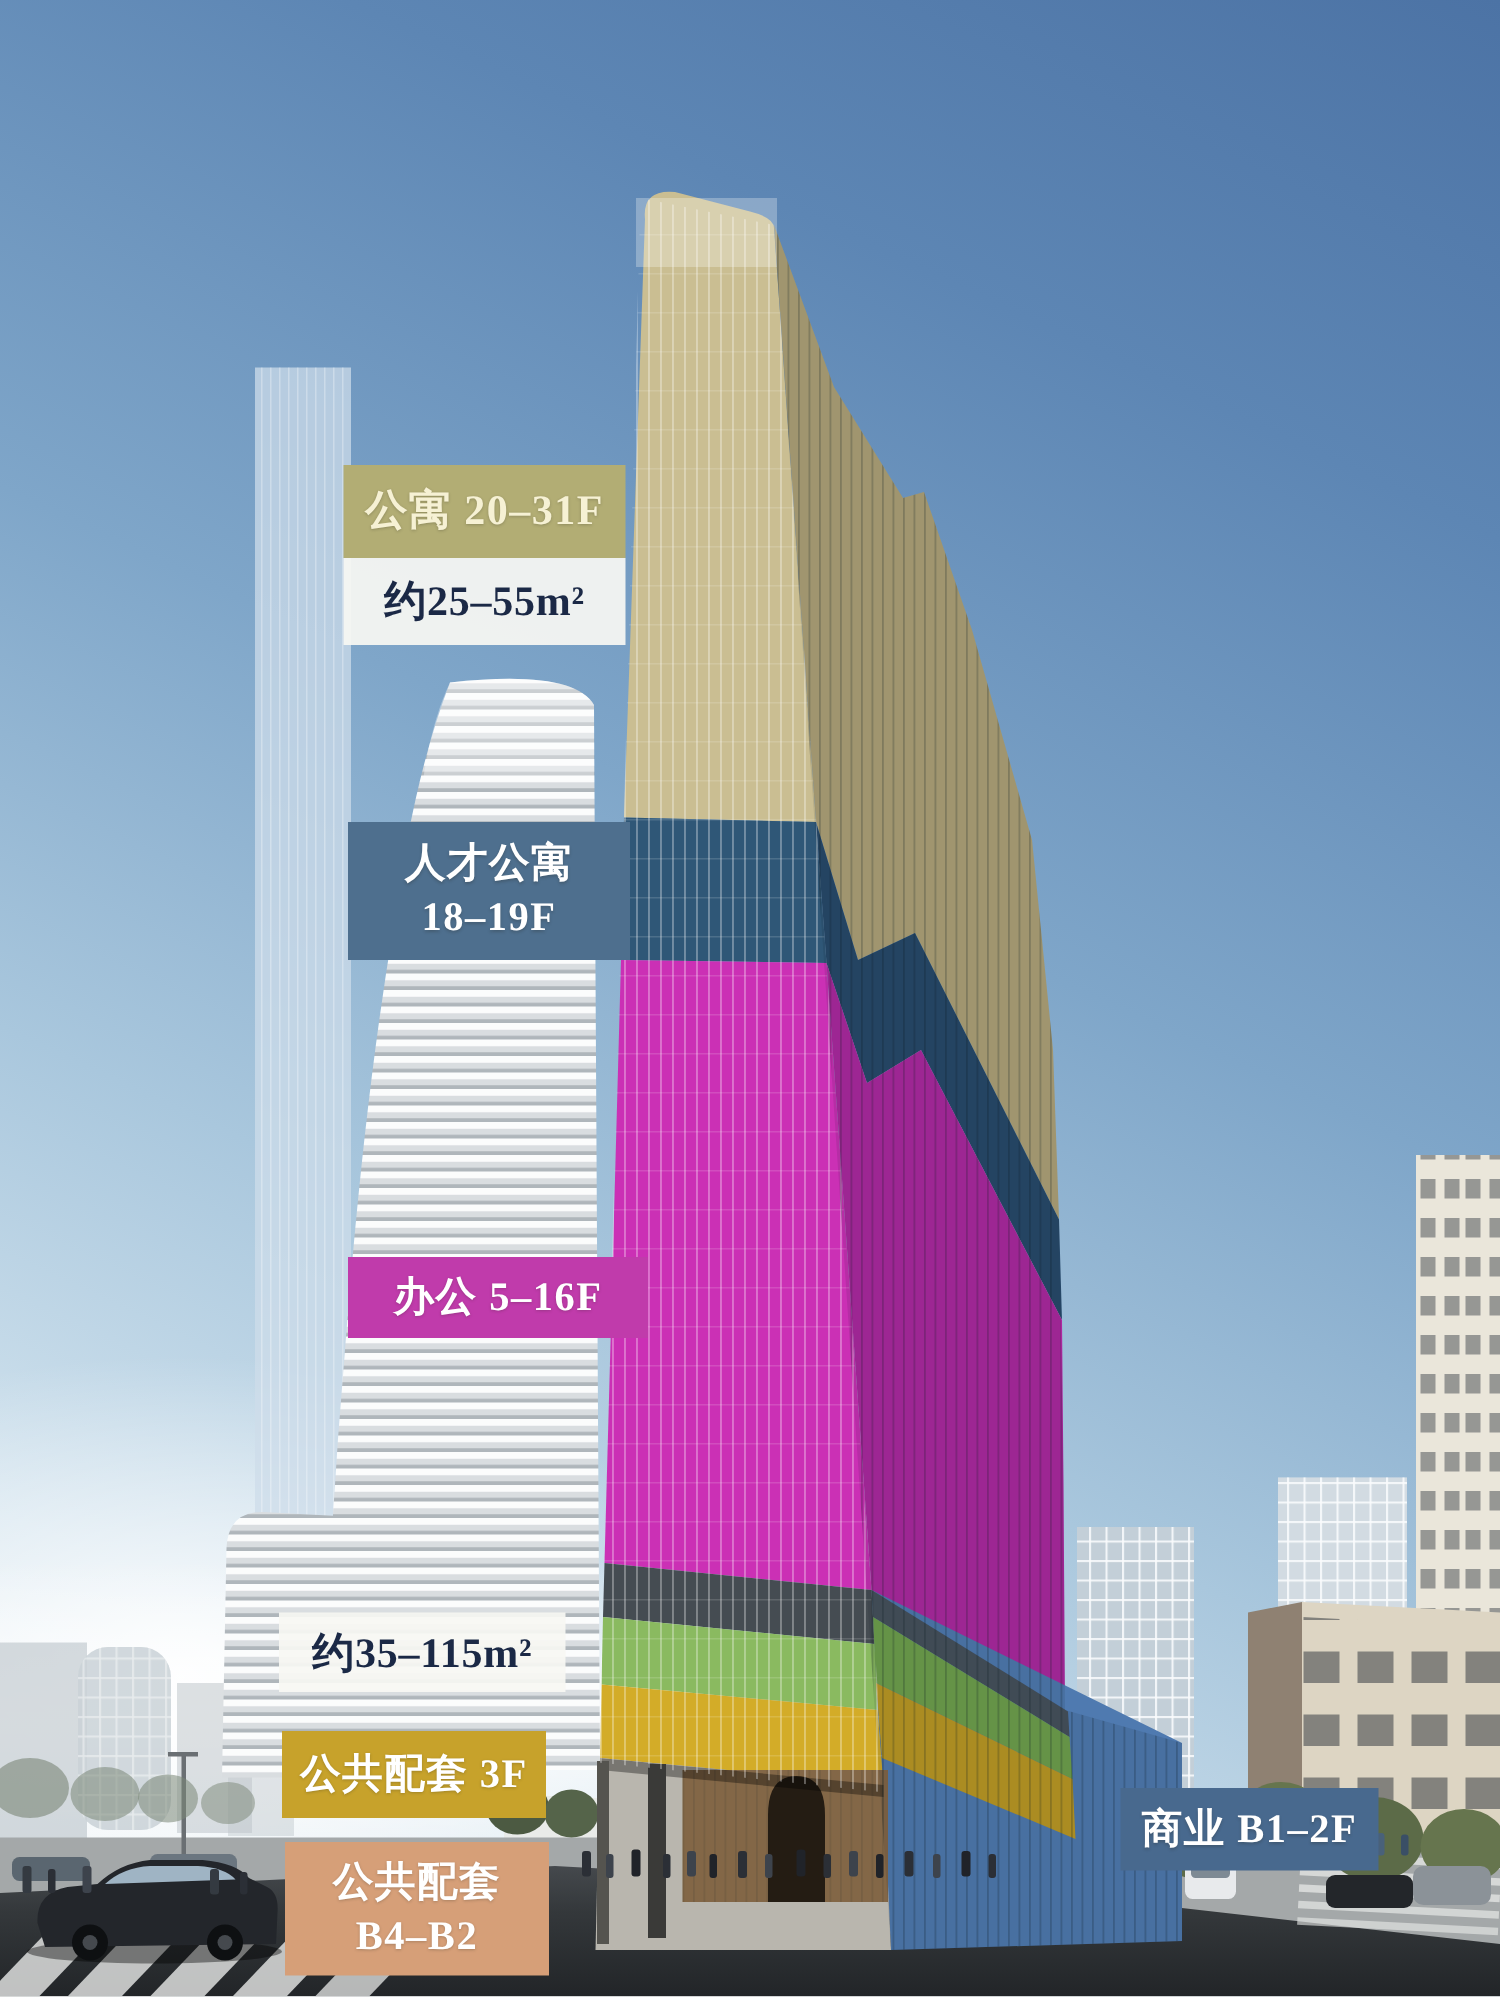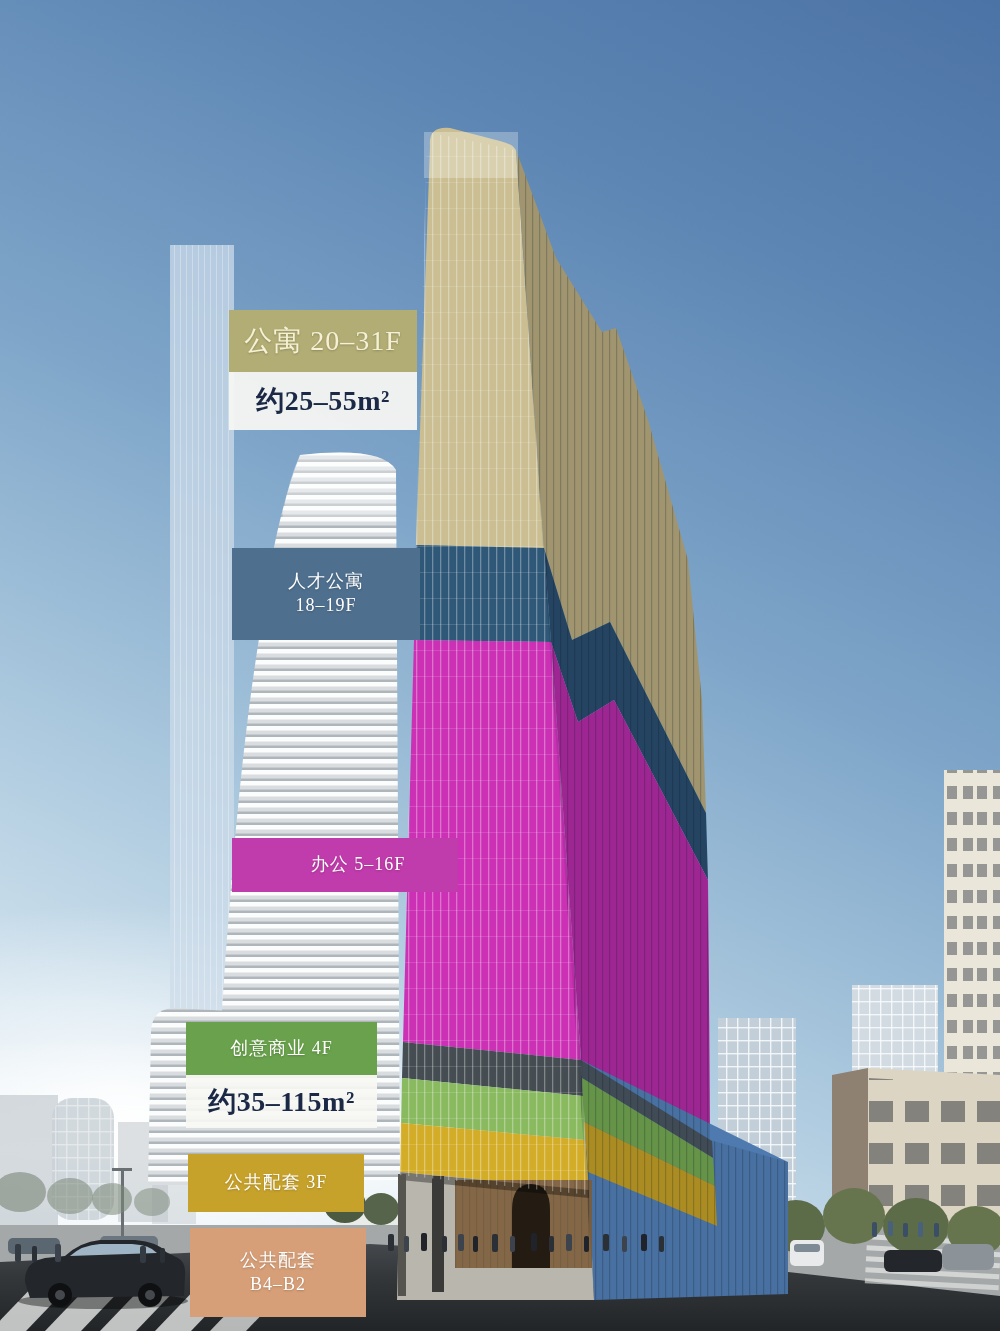--- a/index.html
+++ b/index.html
@@ -6,24 +6,24 @@
   #stage{
     position:relative;width:1000px;height:1331px;overflow:hidden;
     font-family:"Liberation Serif","DejaVu Serif",serif;
     background:
       radial-gradient(ellipse 62% 26% at 12% 84%, rgba(255,255,255,0.95), rgba(255,255,255,0) 62%),
       linear-gradient(205deg,#4c73a5 0%,#5d86b4 20%,#7fa6c9 44%,#a9c7dd 64%,#d2e3ee 82%,#eef3f4 100%);
   }
   #scene{position:absolute;left:0;top:0;}
   .chip{
     position:absolute;display:flex;flex-direction:column;align-items:center;justify-content:center;
-    color:#ffffff;font-weight:normal;text-align:center;line-height:1.32;
+    color:#ffffff;font-weight:bold;text-align:center;line-height:1.32;
     text-shadow:0 1px 2px rgba(40,40,30,0.25);
   }
-  .chip .t{font-size:18px;letter-spacing:1px;white-space:nowrap;}
+  .chip .t{font-size:27px;letter-spacing:1px;white-space:nowrap;}
   .chip.big .t{font-size:28px;}
   .area{
     position:absolute;display:flex;align-items:center;justify-content:center;
     background:rgba(248,247,243,0.93);color:#1b2946;font-weight:bold;
   }
   .area .a{font-size:28px;letter-spacing:0.5px;white-space:nowrap;text-align:right;}
   .cream{color:#f6f1d4;}
 </style>
 </head>
 <body>
@@ -246,34 +246,34 @@
   </div>
   <div class="area" style="left:229px;top:372px;width:188px;height:58px;">
     <div class="a">约25–55m²</div>
   </div>
 
   <div class="chip" style="left: 232px; top: 548px; width: 188px; height: 92px; background: rgb(78, 111, 142);">
     <div class="t">人才公寓</div>
     <div class="t">18–19F</div>
   </div>
 
-  <div class="chip" style="left: 232px; top: 838px; width: 200px; height: 54px; background: rgb(192, 59, 171); padding-left: 26px;">
+  <div class="chip" style="left: 232px; top: 838px; width: 200px; height: 54px; background: rgb(192, 59, 171);">
     <div class="t">办公 5–16F</div>
   </div>
 
-  <div class="chip" style="left: 186px; top: 1022px; width: 191px; height: 53px; background: rgb(105, 161, 76);">
-    <div class="t">创意商业 4F</div>
-  </div>
   <div class="area" style="left:186px;top:1075px;width:191px;height:53px;">
     <div class="a">约35–115m²</div>
   </div>
 
   <div class="chip" style="left: 188px; top: 1154px; width: 176px; height: 58px; background: rgb(199, 162, 43);">
     <div class="t">公共配套 3F</div>
   </div>
 
   <div class="chip" style="left: 190px; top: 1228px; width: 176px; height: 89px; background: rgb(214, 159, 120);">
     <div class="t">公共配套</div>
     <div class="t">B4–B2</div>
   </div>
 
+  <div class="chip" style="left: 747px; top: 1192px; width: 172px; height: 55px; background: rgb(72, 105, 142);">
+    <div class="t">商业 B1–2F</div>
+  </div>
 
 </div>
 
 </body></html>

